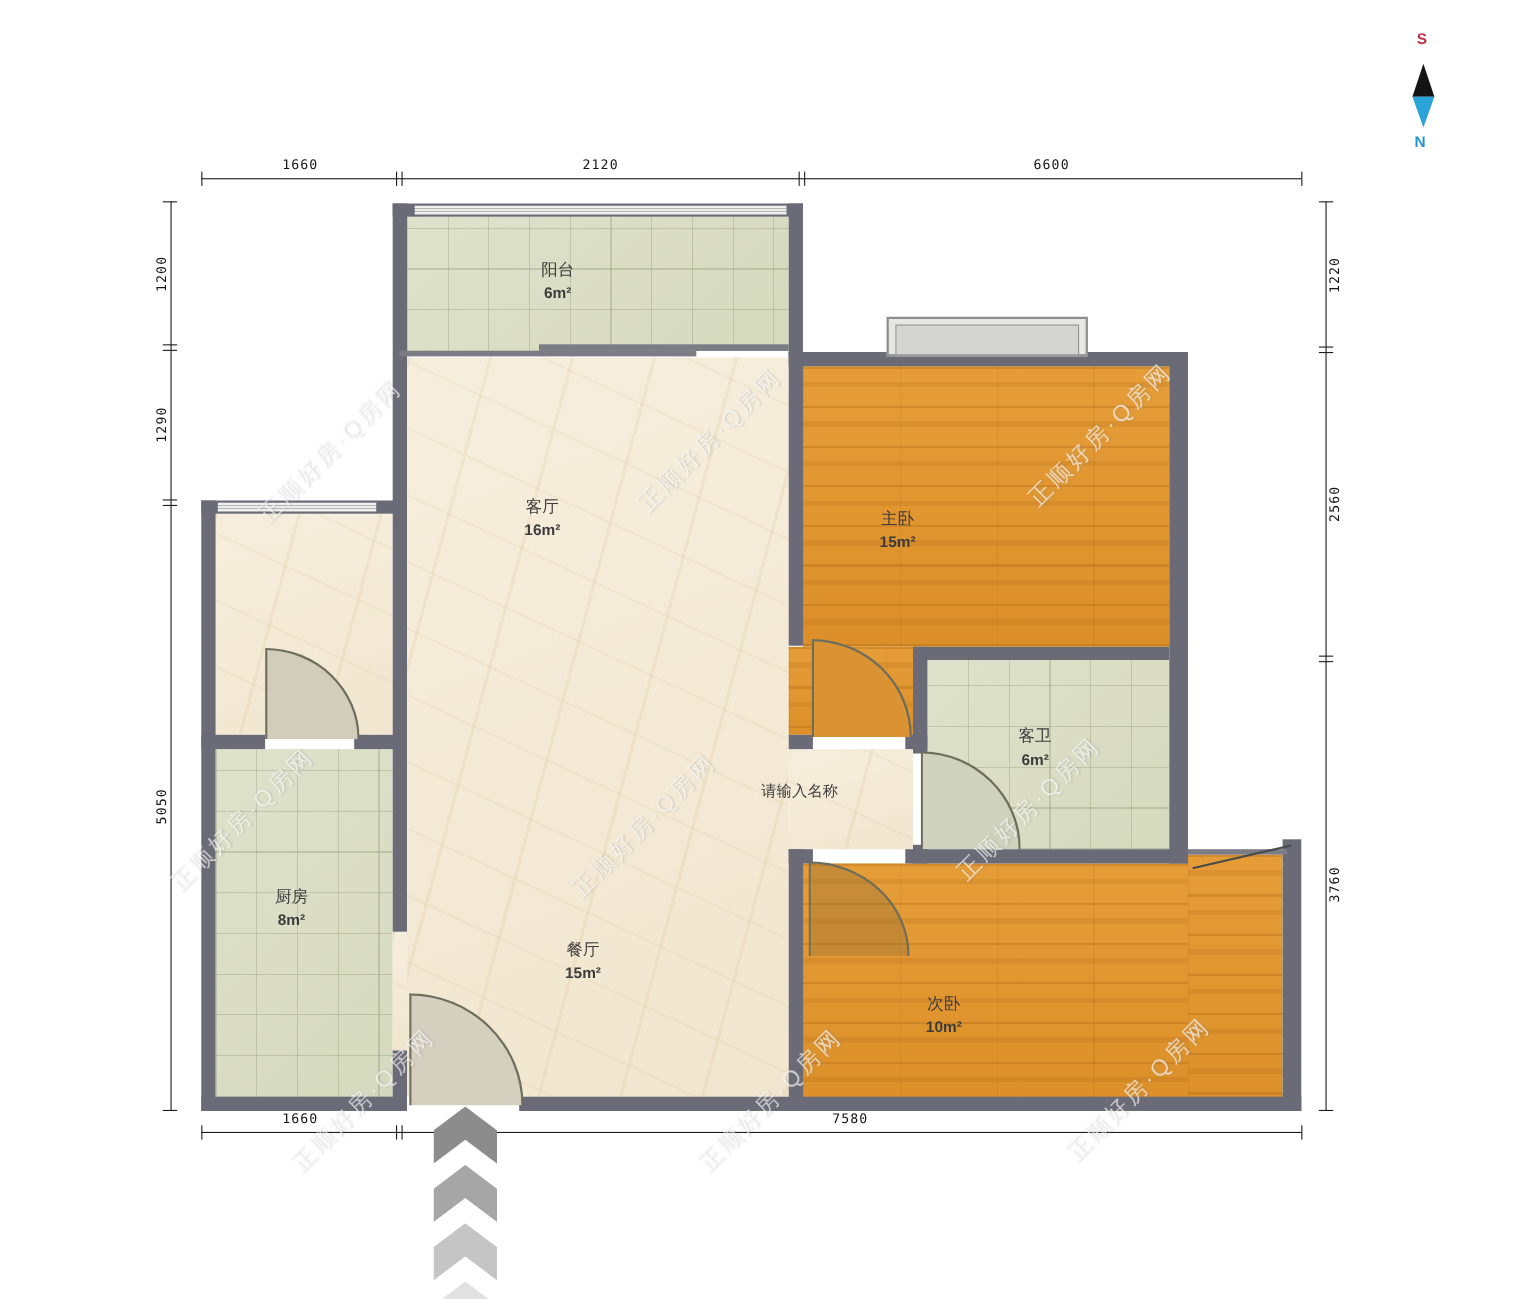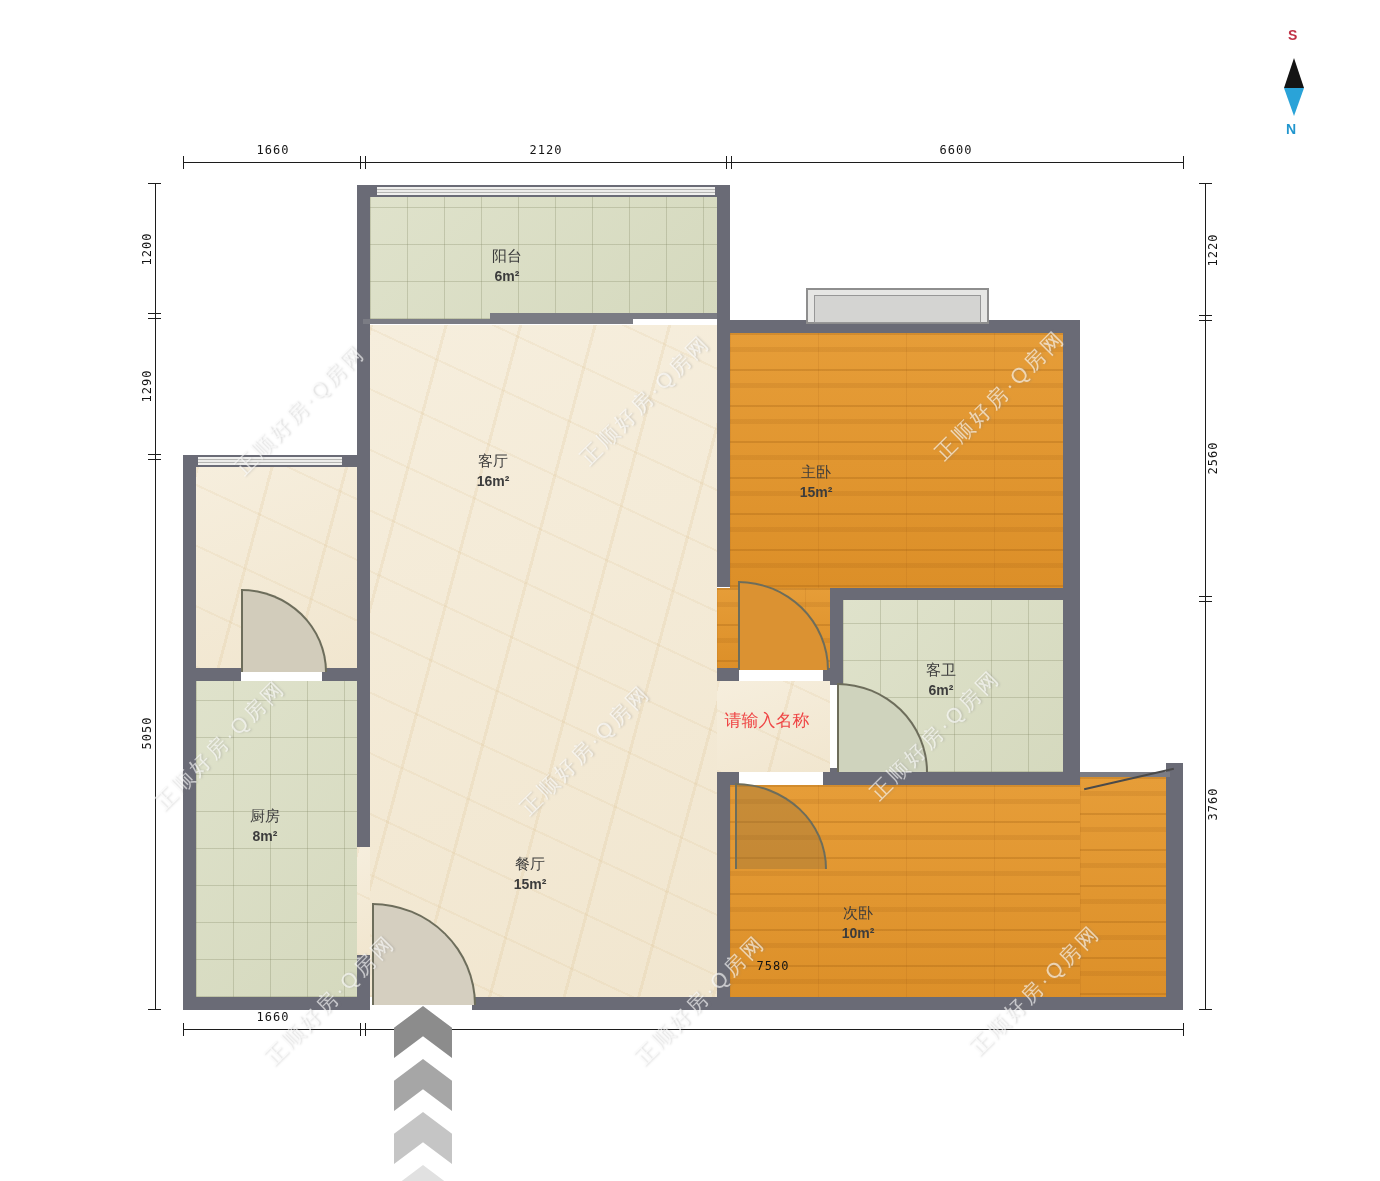--- a/index.html
+++ b/index.html
@@ -35,22 +35,22 @@
   .dline{position:absolute;background:#1c1c1c;z-index:5;}
   .dtick{position:absolute;background:#1c1c1c;z-index:5;}
   .dlabel{position:absolute;z-index:6;font-family:"DejaVu Sans Mono",monospace;font-size:12px;
           color:#141414;white-space:nowrap;transform:translate(-50%,-50%);letter-spacing:1px;}
   .dlabel.vert{transform:translate(-50%,-50%) rotate(-90deg);}
   
   .rlabel{position:absolute;z-index:20;transform:translate(-50%,-50%);text-align:center;
           color:#3c3c3c;white-space:nowrap;line-height:20px;}
   .rname{font-size:15px;}
   .rarea{font-size:14px;font-weight:bold;}
-  .placeholder{position:absolute;z-index:20;transform:translate(-50%,-50%);font-size:17px;
-          color:#ef4444;white-space:nowrap;margin-left:40px;}
+  .placeholder{position:absolute;z-index:20;transform:translate(-50%,-50%);font-size:14px;
+          color:#404040;white-space:nowrap;}
   
   .wm{position:absolute;z-index:40;transform:translate(-50%,-50%) rotate(-45deg);
       font-size:21px;letter-spacing:3px;color:rgba(255,255,255,0.62);
       text-shadow:1px 1px 2px rgba(130,130,130,0.30);white-space:nowrap;pointer-events:none;}
   
   .compass-letter{position:absolute;z-index:30;font-size:14px;font-weight:bold;}
   .tri{position:absolute;z-index:30;width:0;height:0;}
   
   .chev{position:absolute;z-index:50;width:58px;height:52px;
         clip-path:polygon(50% 0%,100% 42%,100% 100%,50% 58%,0% 100%,0% 42%);}
@@ -129,21 +129,21 @@
     <div class="dlabel" style="left:273px;top:150px;">1660</div>
     <div class="dlabel" style="left:546px;top:150px;">2120</div>
     <div class="dlabel" style="left:956px;top:150px;">6600</div>
 
     <div class="dline" style="left:183px;top:1029px;width:1000px;height:1px;"></div>
     <div class="dtick" style="left:183px;top:1023px;width:1px;height:13px;"></div>
     <div class="dtick" style="left:360px;top:1023px;width:1px;height:13px;"></div>
     <div class="dtick" style="left:365px;top:1023px;width:1px;height:13px;"></div>
     <div class="dtick" style="left:1183px;top:1023px;width:1px;height:13px;"></div>
     <div class="dlabel" style="left:273px;top:1017px;">1660</div>
-    <div class="dlabel" style="left:773px;top:966px;">7580</div>
+    <div class="dlabel" style="left:773px;top:1017px;">7580</div>
 
     <div class="dline" style="left:155px;top:183px;width:1px;height:827px;"></div>
     <div class="dtick" style="left:148px;top:183px;width:13px;height:1px;"></div>
     <div class="dtick" style="left:148px;top:313px;width:13px;height:1px;"></div>
     <div class="dtick" style="left:148px;top:318px;width:13px;height:1px;"></div>
     <div class="dtick" style="left:148px;top:454px;width:13px;height:1px;"></div>
     <div class="dtick" style="left:148px;top:459px;width:13px;height:1px;"></div>
     <div class="dtick" style="left:148px;top:1009px;width:13px;height:1px;"></div>
     <div class="dlabel vert" style="left:147px;top:249px;">1200</div>
     <div class="dlabel vert" style="left:147px;top:386px;">1290</div>
@@ -154,21 +154,21 @@
     <div class="dtick" style="left:1199px;top:315px;width:13px;height:1px;"></div>
     <div class="dtick" style="left:1199px;top:320px;width:13px;height:1px;"></div>
     <div class="dtick" style="left:1199px;top:596px;width:13px;height:1px;"></div>
     <div class="dtick" style="left:1199px;top:601px;width:13px;height:1px;"></div>
     <div class="dtick" style="left:1199px;top:1009px;width:13px;height:1px;"></div>
     <div class="dlabel vert" style="left:1213px;top:250px;">1220</div>
     <div class="dlabel vert" style="left:1213px;top:458px;">2560</div>
     <div class="dlabel vert" style="left:1213px;top:804px;">3760</div>
   </div>
 
-  <div class="rlabel" style="left:507px;top:266px;">
+  <div class="rlabel" style="left:507px;top:256px;">
     <div class="rname">阳台</div>
     <div class="rarea">6m²</div>
   </div>
   <div class="rlabel" style="left:493px;top:471px;">
     <div class="rname">客厅</div>
     <div class="rarea">16m²</div>
   </div>
   <div class="rlabel" style="left:816px;top:482px;">
     <div class="rname">主卧</div>
     <div class="rarea">15m²</div>

